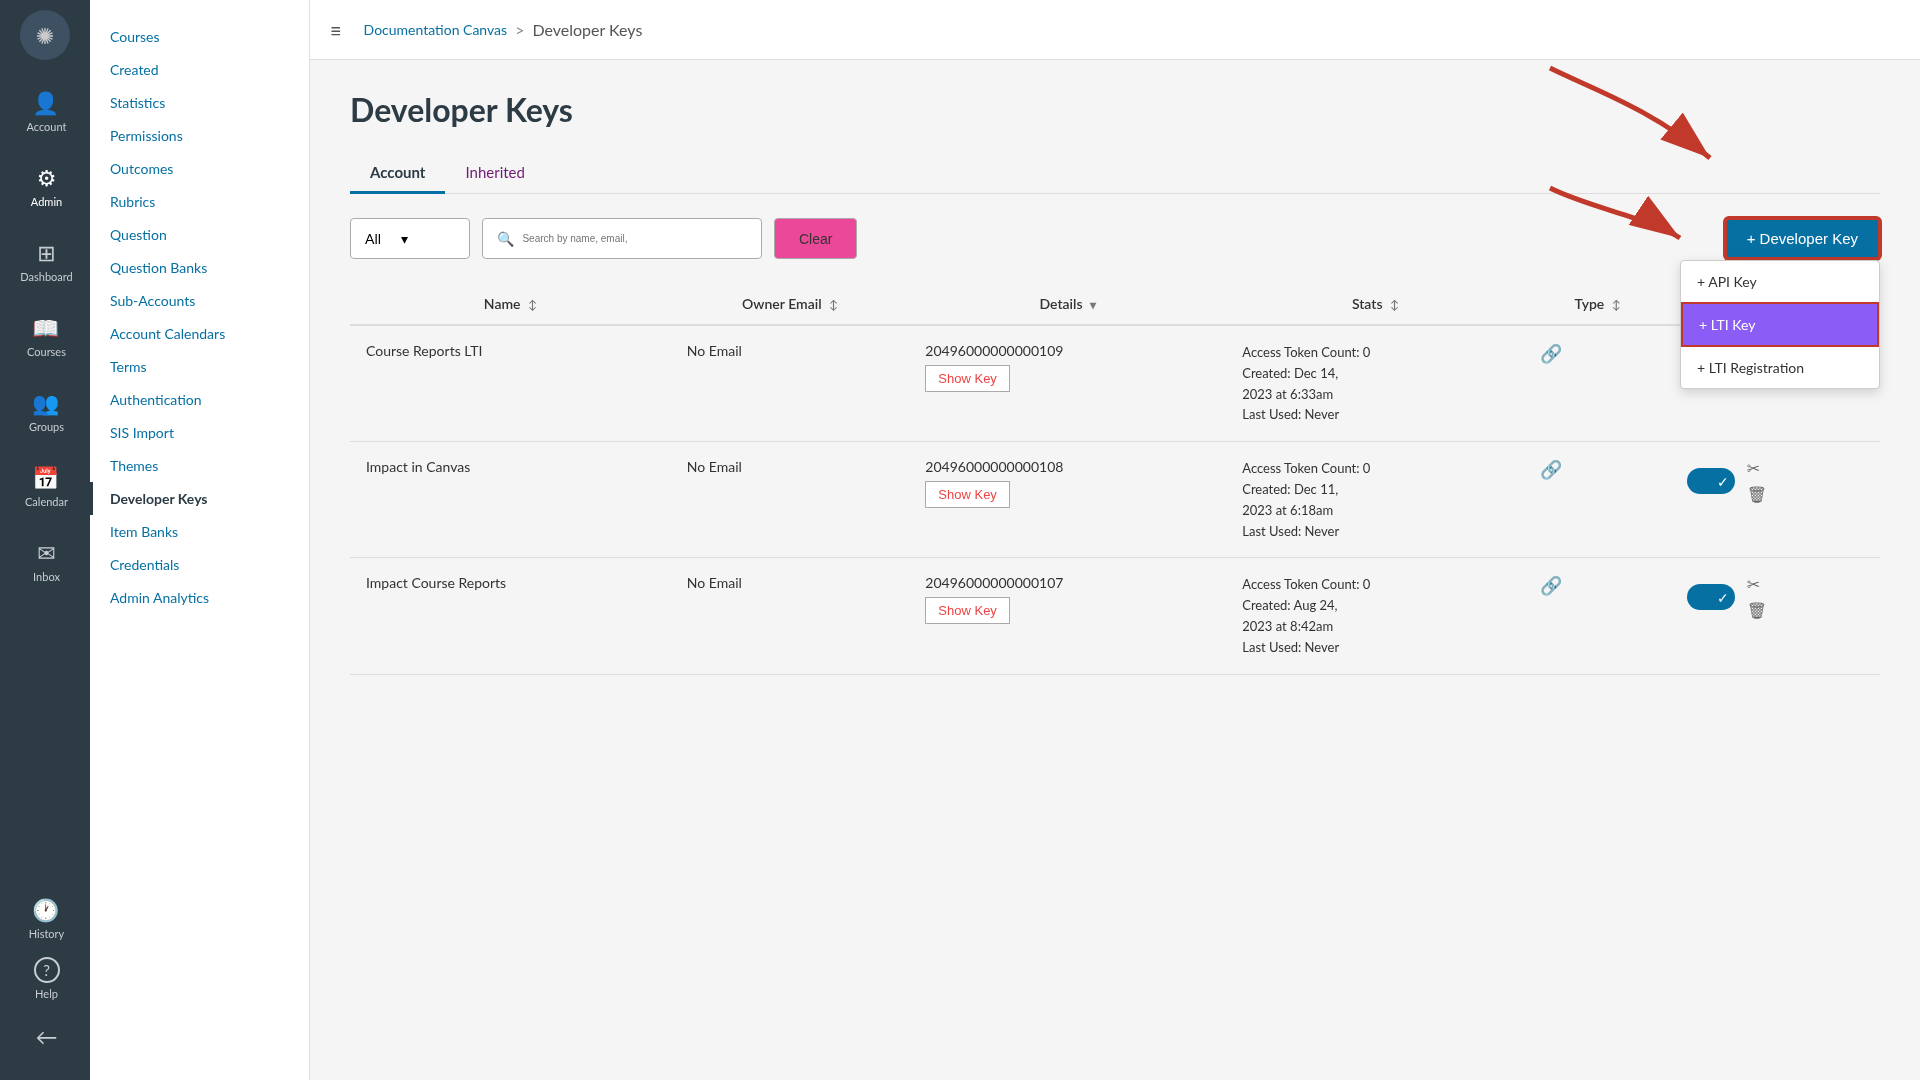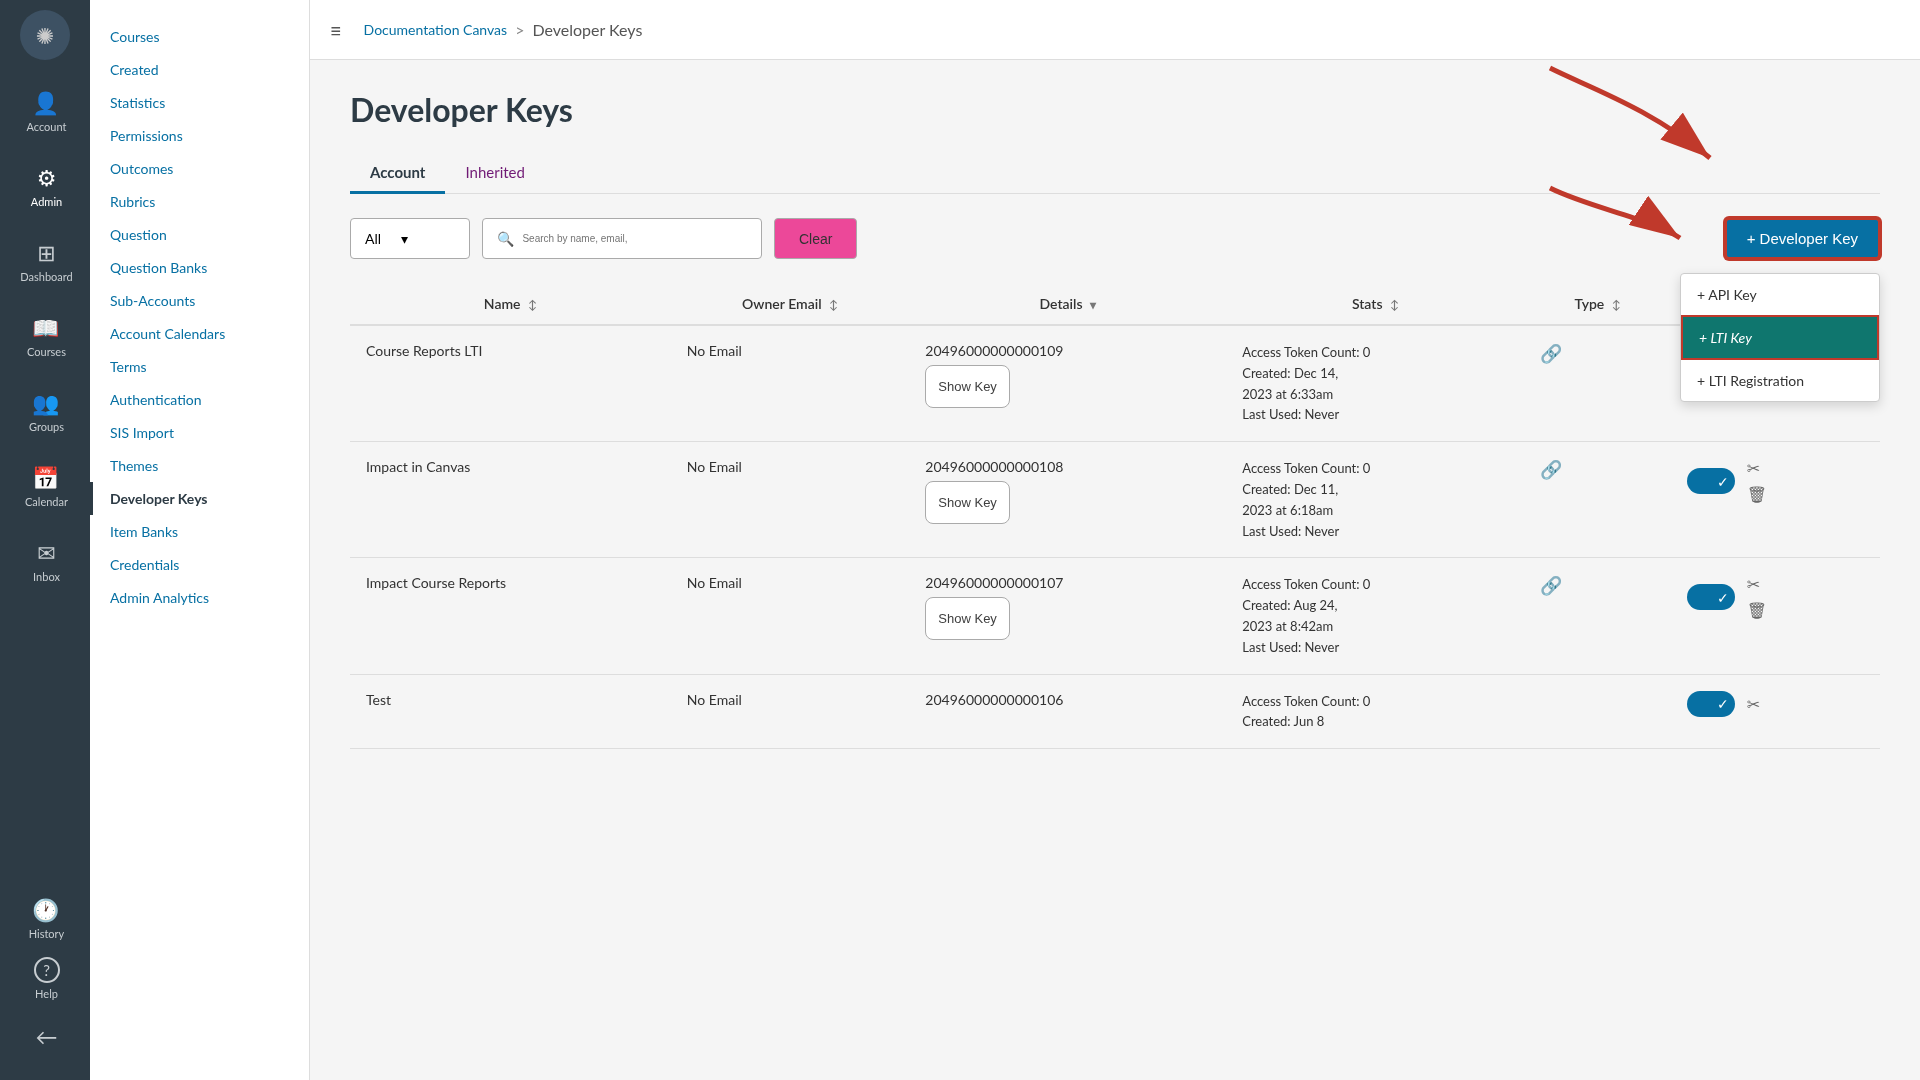--- a/index.html
+++ b/index.html
@@ -176,40 +176,39 @@
       font-size: 15px;
       cursor: pointer;
       display: flex; align-items: center; gap: 6px;
       box-shadow: 0 0 0 2px #c0392b;
     }
 
     
     .dropdown-menu {
       position: absolute;
       right: 0;
-      top: 55px;
+      top: 42px;
       background: #fff;
       border: 1px solid #ccc;
       border-radius: 4px;
       box-shadow: 0 4px 12px rgba(0,0,0,0.15);
       width: 200px;
       z-index: 100;
     }
     .dropdown-item {
       padding: 12px 16px;
       font-size: 14px;
       cursor: pointer;
       display: flex; align-items: center; gap: 8px;
       color: #333;
     }
     .dropdown-item.highlight {
-      background: #0f766e;
+      background: #8b5cf6;
       color: #fff;
       border: 2px solid #c0392b;
-      font-style: italic;
     }
 
     
     .data-table {
       width: 100%;
       border-collapse: collapse;
       font-size: 14px;
     }
     .data-table th {
       text-align: center;
@@ -225,25 +224,25 @@
       border-bottom: 1px solid #ddd;
       vertical-align: top;
       color: #333;
     }
 
     .show-key-btn {
       display: block;
       margin-top: 6px;
       background: #fff;
       border: 1px solid #aaa;
-      border-radius: 8px;
-      padding: 13px 12px;
+      border-radius: 0;
+      padding: 5px 12px;
       font-size: 13px;
       cursor: pointer;
-      color: #404040;
+      color: #ef4444;
     }
 
     .stats-text { font-size: 13px; color: #333; line-height: 1.6; }
 
     .type-icon { font-size: 18px; color: #666; cursor: pointer; }
 
     .toggle-on {
       display: inline-flex; align-items: center; justify-content: center;
       width: 48px; height: 26px;
       background: #0770a3;
@@ -489,38 +488,17 @@
               <div style="display:flex;align-items:center;gap:12px;">
                 <div class="toggle-on"></div>
                 <div class="action-icons">
                   <span class="action-icon">✂</span>
                   <span class="action-icon">🗑</span>
                 </div>
               </div>
             </td>
           </tr>
 
-          <tr>
-            <td>Test</td>
-            <td>No Email</td>
-            <td>
-              <div>20496000000000106</div>
-            </td>
-            <td>
-              <div class="stats-text">
-                Access Token Count: 0<br>Created: Jun 8
-              </div>
-            </td>
-            <td></td>
-            <td>
-              <div style="display:flex;align-items:center;gap:12px;">
-                <div class="toggle-on"></div>
-                <div class="action-icons">
-                  <span class="action-icon">✂</span>
-                </div>
-              </div>
-            </td>
-          </tr>
         </tbody>
       </table>
     </div>
   </div>
 </div>
 
 </body></html>

